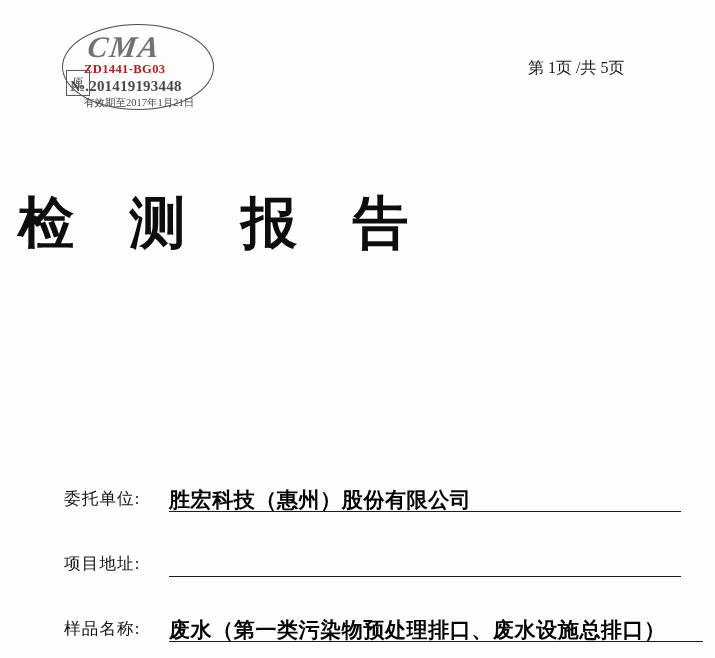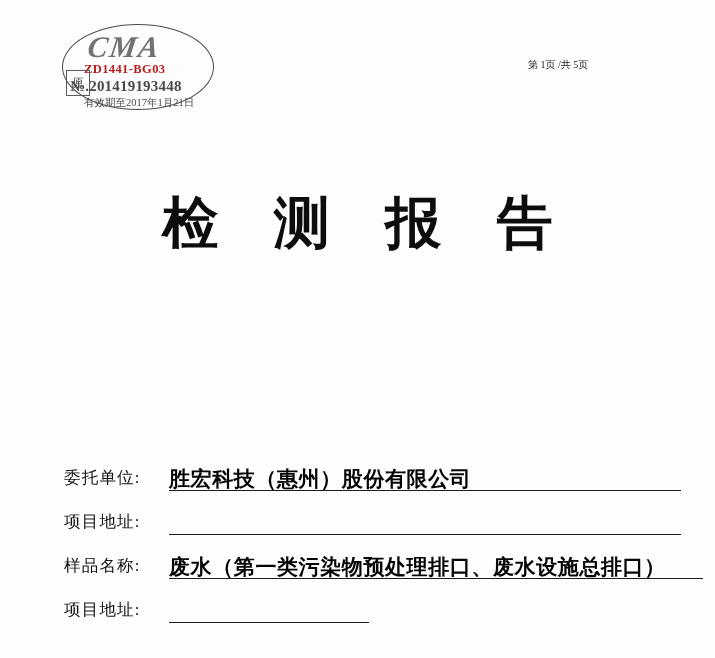--- a/index.html
+++ b/index.html
@@ -30,21 +30,21 @@
     color: #1a1a1a;
   }
   .hdr-entrust .code {
     font-family: "Liberation Serif", serif;
     letter-spacing: 0.3px;
   }
   .hdr-pages {
     position: absolute;
     left: 528px;
     top: 58px;
-    font-size: 10px;
+    font-size: 16px;
     white-space: nowrap;
     color: #1a1a1a;
   }
 
   
   .seal {
     position: absolute;
     left: 62px;
     top: 24px;
     width: 152px;
@@ -112,39 +112,40 @@
     text-align: center;
     color: #4a4a4a;
   }
 
   
   .title {
     position: absolute;
     left: 0;
     right: 0;
     top: 186px;
-    text-align: center;
+    text-align: left;
     font-family: "DejaVu Serif", "Liberation Serif", serif;
     font-size: 56px;
     font-weight: bold;
     letter-spacing: 18px;
     text-indent: 18px;
     color: #0d0d0d;
   }
 
   
   .fields {
     position: absolute;
     left: 64px;
     top: 462px;
     width: 600px;
   }
   .field-row {
     position: relative;
     height: 44px;
+    margin-top: 21px;
   }
   .field-label {
     position: absolute;
     left: 0;
     top: 5px;
     font-size: 16.5px;
     letter-spacing: 1.2px;
     white-space: nowrap;
     color: #111;
   }

